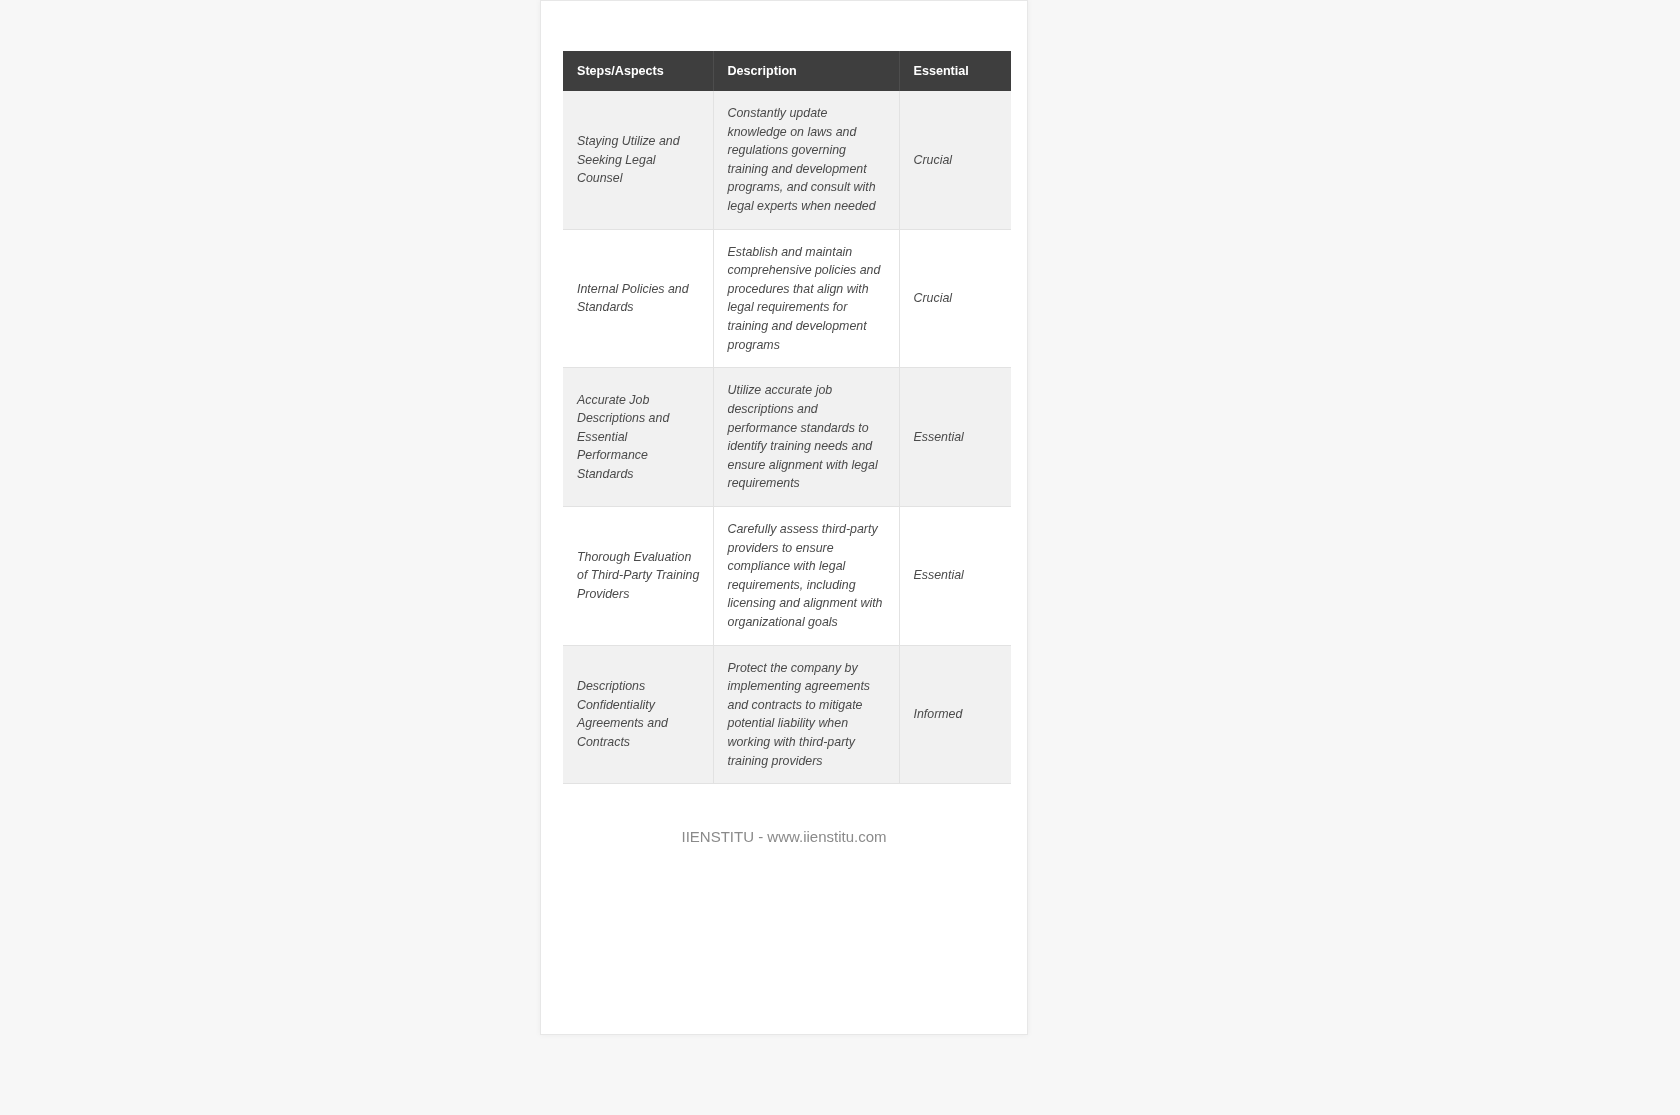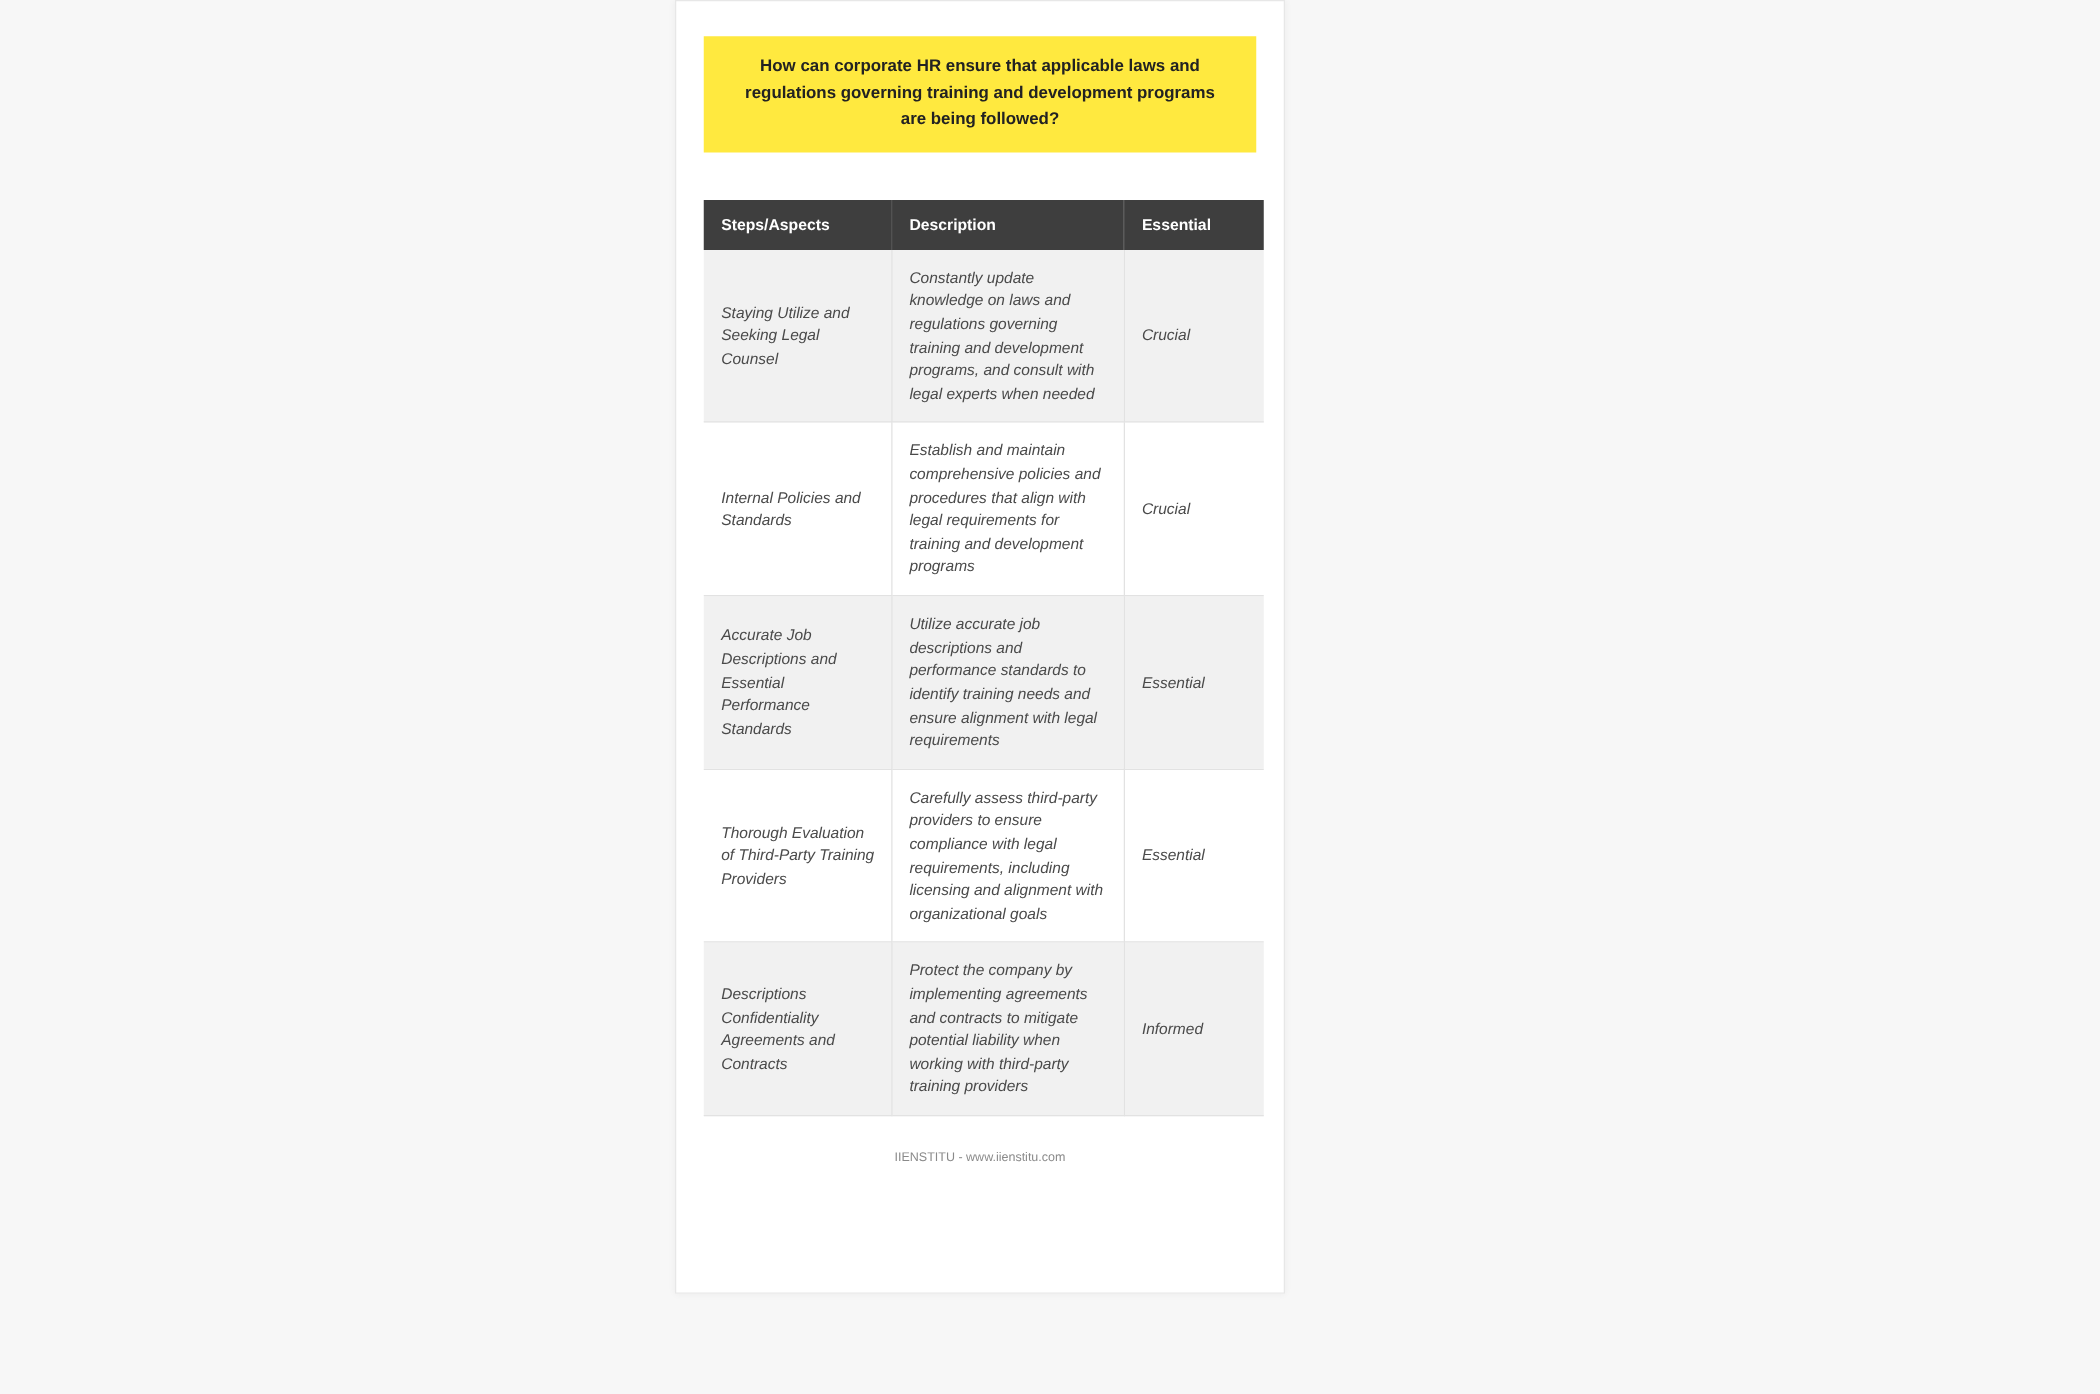--- a/index.html
+++ b/index.html
@@ -31,21 +31,21 @@
     background: #ffe93f;
     color: #222222;
     font-size: 13.5px;
     font-weight: bold;
     line-height: 1.55;
     text-align: center;
     padding: 14px 22px 16px 22px;
     box-sizing: border-box;
   }
   .table-wrap {
-    margin-top: 38px;
+    margin-top: 22px;
   }
   table.data-table {
     border-collapse: collapse;
     width: 448px;
     table-layout: fixed;
     font-size: 12.4px;
     color: #4a4a4a;
   }
   table.data-table thead th {
     background: #3e3e3e;
@@ -75,34 +75,33 @@
     background: #f1f1f1;
   }
   table.data-table tbody tr:nth-child(even) td {
     background: #ffffff;
   }
   col.c-step { width: 150px; }
   col.c-desc { width: 186px; }
   col.c-imp  { width: 112px; }
 
   .footer {
-    margin-top: 28px;
+    margin-top: 44px;
     text-align: center;
-    font-size: 10px;
+    font-size: 15px;
     color: #8a8a8a;
     padding-bottom: 24px;
   }
 </style>
 </head>
 <body>
 
 <div class="page">
   <div class="inner">
 
-    <div class="question-banner">How can corporate HR ensure that applicable laws and regulations governing training and development programs are being followed?</div>
 
     <div class="table-wrap">
       <table class="data-table">
         <colgroup>
           <col class="c-step">
           <col class="c-desc">
           <col class="c-imp">
         </colgroup>
         <thead>
           <tr>

